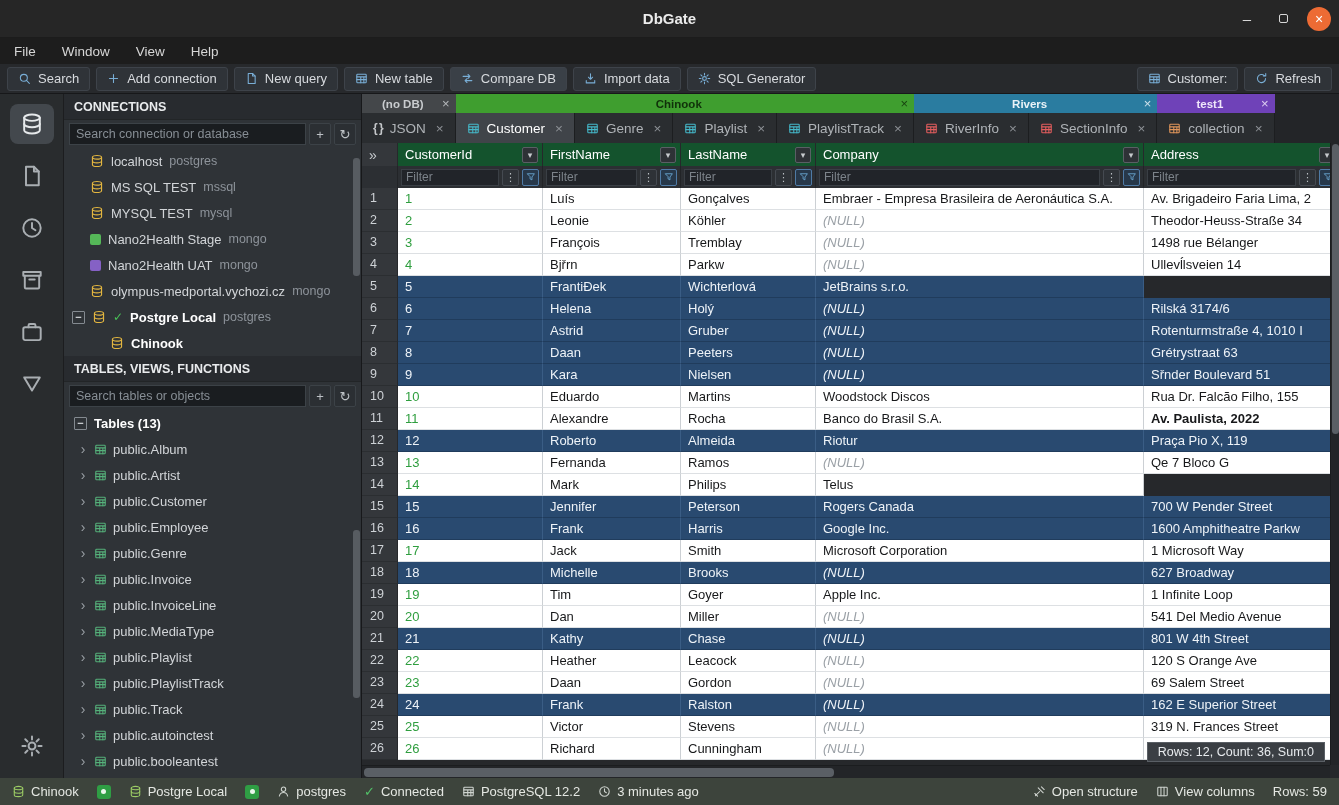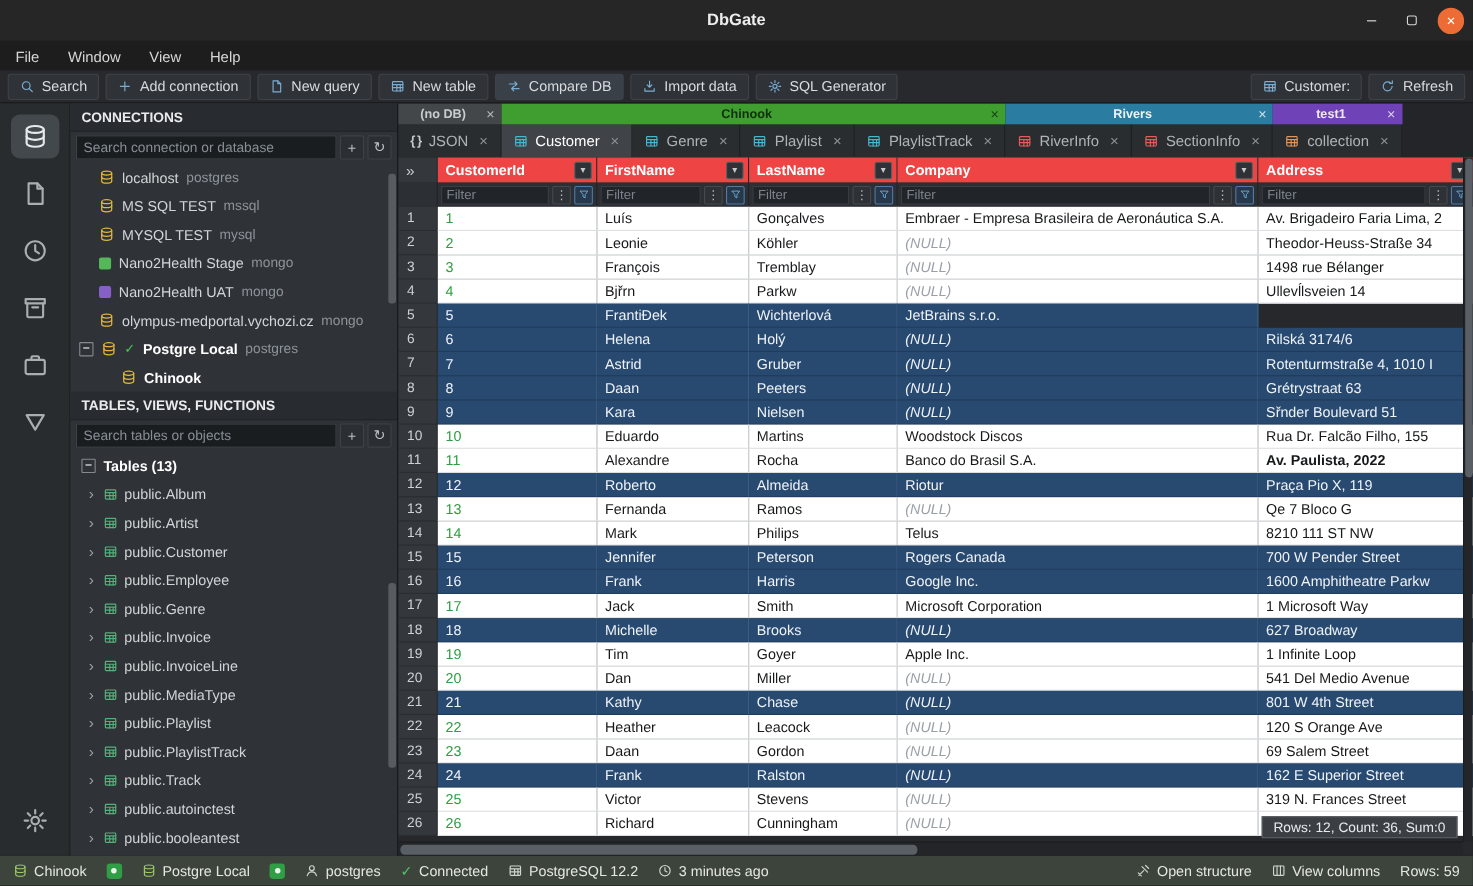--- a/index.html
+++ b/index.html
@@ -47,21 +47,21 @@
 .band{height:19px;display:flex;align-items:center;justify-content:center;position:relative;font-size:11.5px;font-weight:700;padding:0 22px 0 10px}
 .band-x{position:absolute;right:6px;font-weight:400;font-size:13px;opacity:.85}
 .tabs-row{display:flex;height:30px}
 .tab{display:flex;align-items:center;gap:7px;padding:0 11px;font-size:13.5px;background:#2a2d30;color:#afb3b7;border-right:1px solid #1c1e20;white-space:nowrap}
 .tab.active{background:#404449;color:#fff}
 .tab-x{color:#8d9196;font-size:13.5px;margin-left:3px}
 .json-ic{font-weight:700;font-size:12px;color:#c4c7ca;letter-spacing:-1px}
 .grid{flex:1;position:relative;background:#26282b;overflow:hidden}
 .g-row{display:flex;height:22px}
 .g-head{height:23px}
-.g-hcell{height:23px;flex:none;display:flex;align-items:center;background:#ef4444;color:#fff;font-weight:700;font-size:13px;padding:0 4px 0 7px;border-right:1px solid #26282b;overflow:hidden}
+.g-hcell{height:23px;flex:none;display:flex;align-items:center;background:#14532d;color:#fff;font-weight:400;font-size:13px;padding:0 4px 0 7px;border-right:1px solid #26282b;overflow:hidden}
 .h-name{flex:1;overflow:hidden;white-space:nowrap}
 .dd{width:16px;height:16px;flex:none;border:1px solid #5a5f65;background:#2e3236;border-radius:2px;color:#c6cacd;font-size:9px;display:flex;align-items:center;justify-content:center}
 .g-gutter-h{background:#34373b;color:#c6cacd;font-weight:400;font-size:14px}
 .g-fcell{height:22px;flex:none;display:flex;align-items:center;gap:3px;background:#2c2f33;padding:2px 3px;border-right:1px solid #222427;overflow:hidden}
 .g-gutter-f{background:#2c2f33}
 .f-input{flex:1;min-width:0;height:17px;background:#212429;border:1px solid #3a3f45;color:#cfd3d7;font-size:12px;padding:0 4px;font-family:inherit}
 .f-input::placeholder{color:#7c838a}
 .f-btn{width:17px;height:17px;flex:none;display:flex;align-items:center;justify-content:center;background:#2e3237;border:1px solid #454a51;border-radius:2px;color:#b9bec3;font-size:11px}
 .f-funnel{background:#27384a;border-color:#4f7ba6}
 .g-cell{height:22px;flex:none;line-height:21px;padding:0 7px;background:#fff;color:#17181a;font-size:13px;border-right:1px solid #ccd0d4;border-bottom:1px solid #dde0e3;white-space:nowrap;overflow:hidden}
@@ -782,21 +782,20 @@
             <div class="g-cell" style="width: 135px;">Ramos</div>
             <div class="g-cell null-cell" style="width: 328px;">(NULL)</div>
             <div class="g-cell" style="width: 196px;">Qe 7 Bloco G</div>
           </div>
           <div class="g-row">
             <div class="g-cell g-gutter" style="width: 36px;">14</div>
             <div class="g-cell id-cell" style="width: 145px;">14</div>
             <div class="g-cell" style="width: 138px;">Mark</div>
             <div class="g-cell" style="width: 135px;">Philips</div>
             <div class="g-cell" style="width: 328px;">Telus</div>
-            <div class="g-cell" style="width: 196px;">8210 111 ST NW</div>
           </div>
           <div class="g-row sel">
             <div class="g-cell g-gutter" style="width: 36px;">15</div>
             <div class="g-cell id-cell" style="width: 145px;">15</div>
             <div class="g-cell" style="width: 138px;">Jennifer</div>
             <div class="g-cell" style="width: 135px;">Peterson</div>
             <div class="g-cell" style="width: 328px;">Rogers Canada</div>
             <div class="g-cell" style="width: 196px;">700 W Pender Street</div>
           </div>
           <div class="g-row sel">

